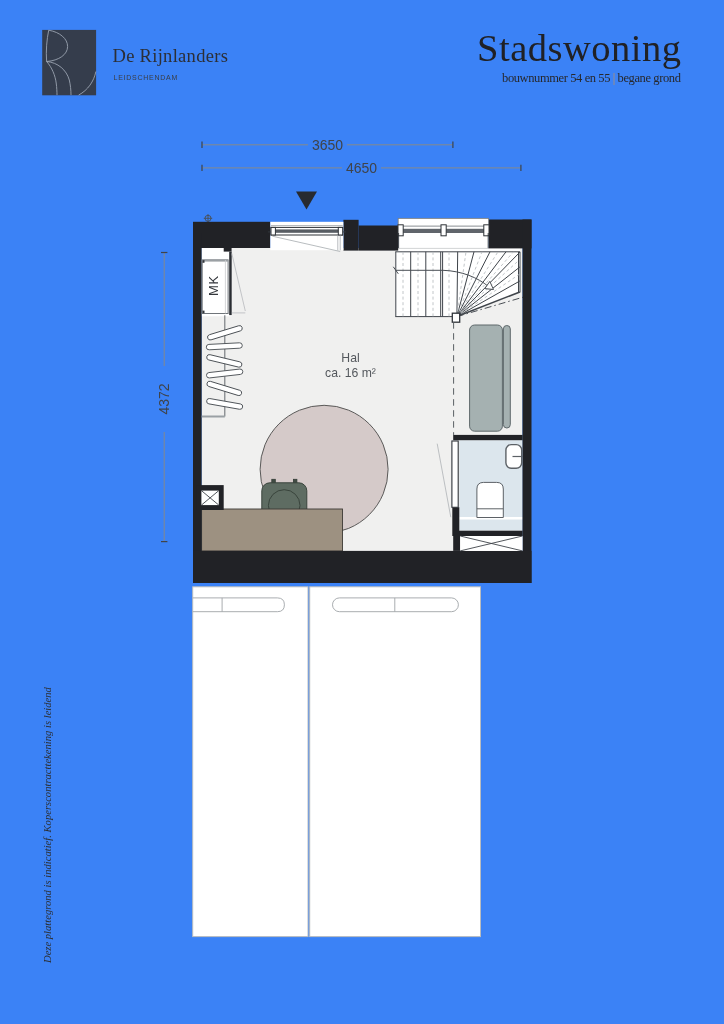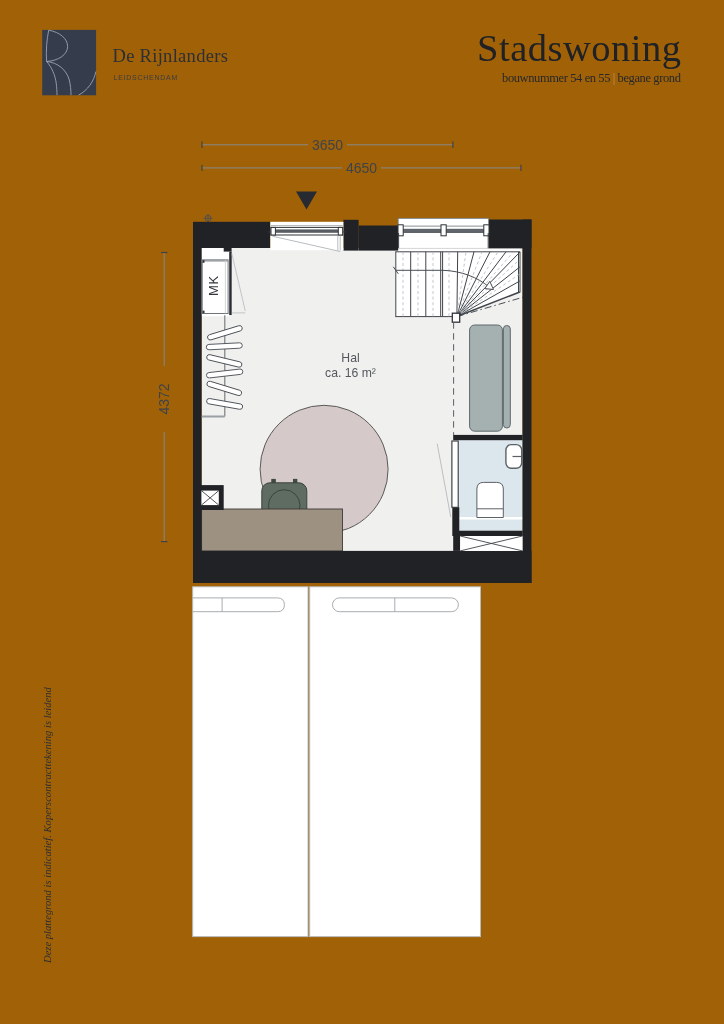--- a/index.html
+++ b/index.html
@@ -1,16 +1,16 @@
 <!DOCTYPE html>
 <html><head>
 <meta charset="utf-8">
 <style>
   html,body{margin:0;padding:0;background:#ffffff;}
-  #page{position:relative;width:724px;height:1024px;background:#a16207;overflow:hidden;
+  #page{position:relative;width:724px;height:1024px;background:#3b82f6;overflow:hidden;
         font-family:"Liberation Sans", sans-serif;}
   svg{position:absolute;left:0;top:0;}
 </style>
 </head>
 <body>
 <div id="page">
 <svg width="724" height="1024" viewBox="0 0 724 1024">
 
 <g id="header">
 

